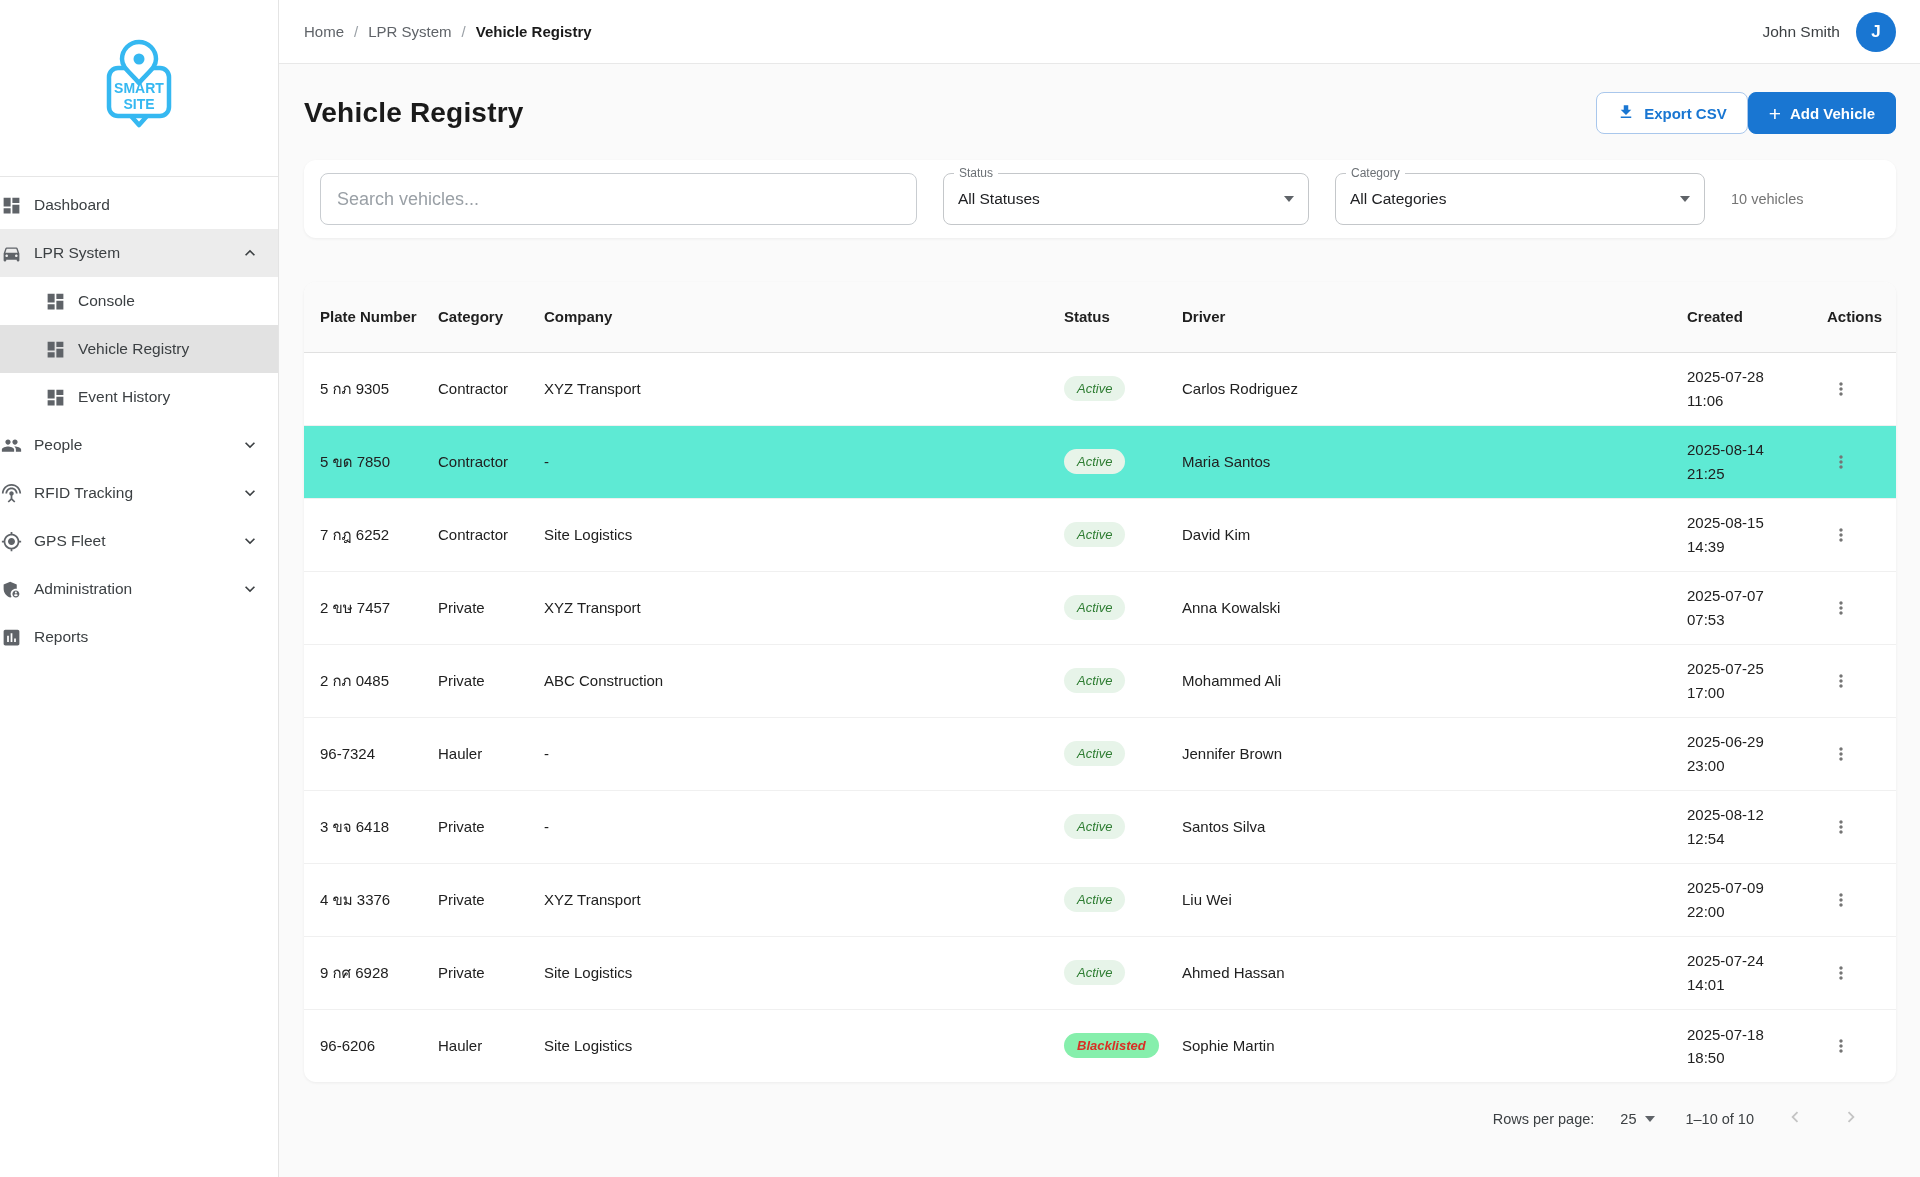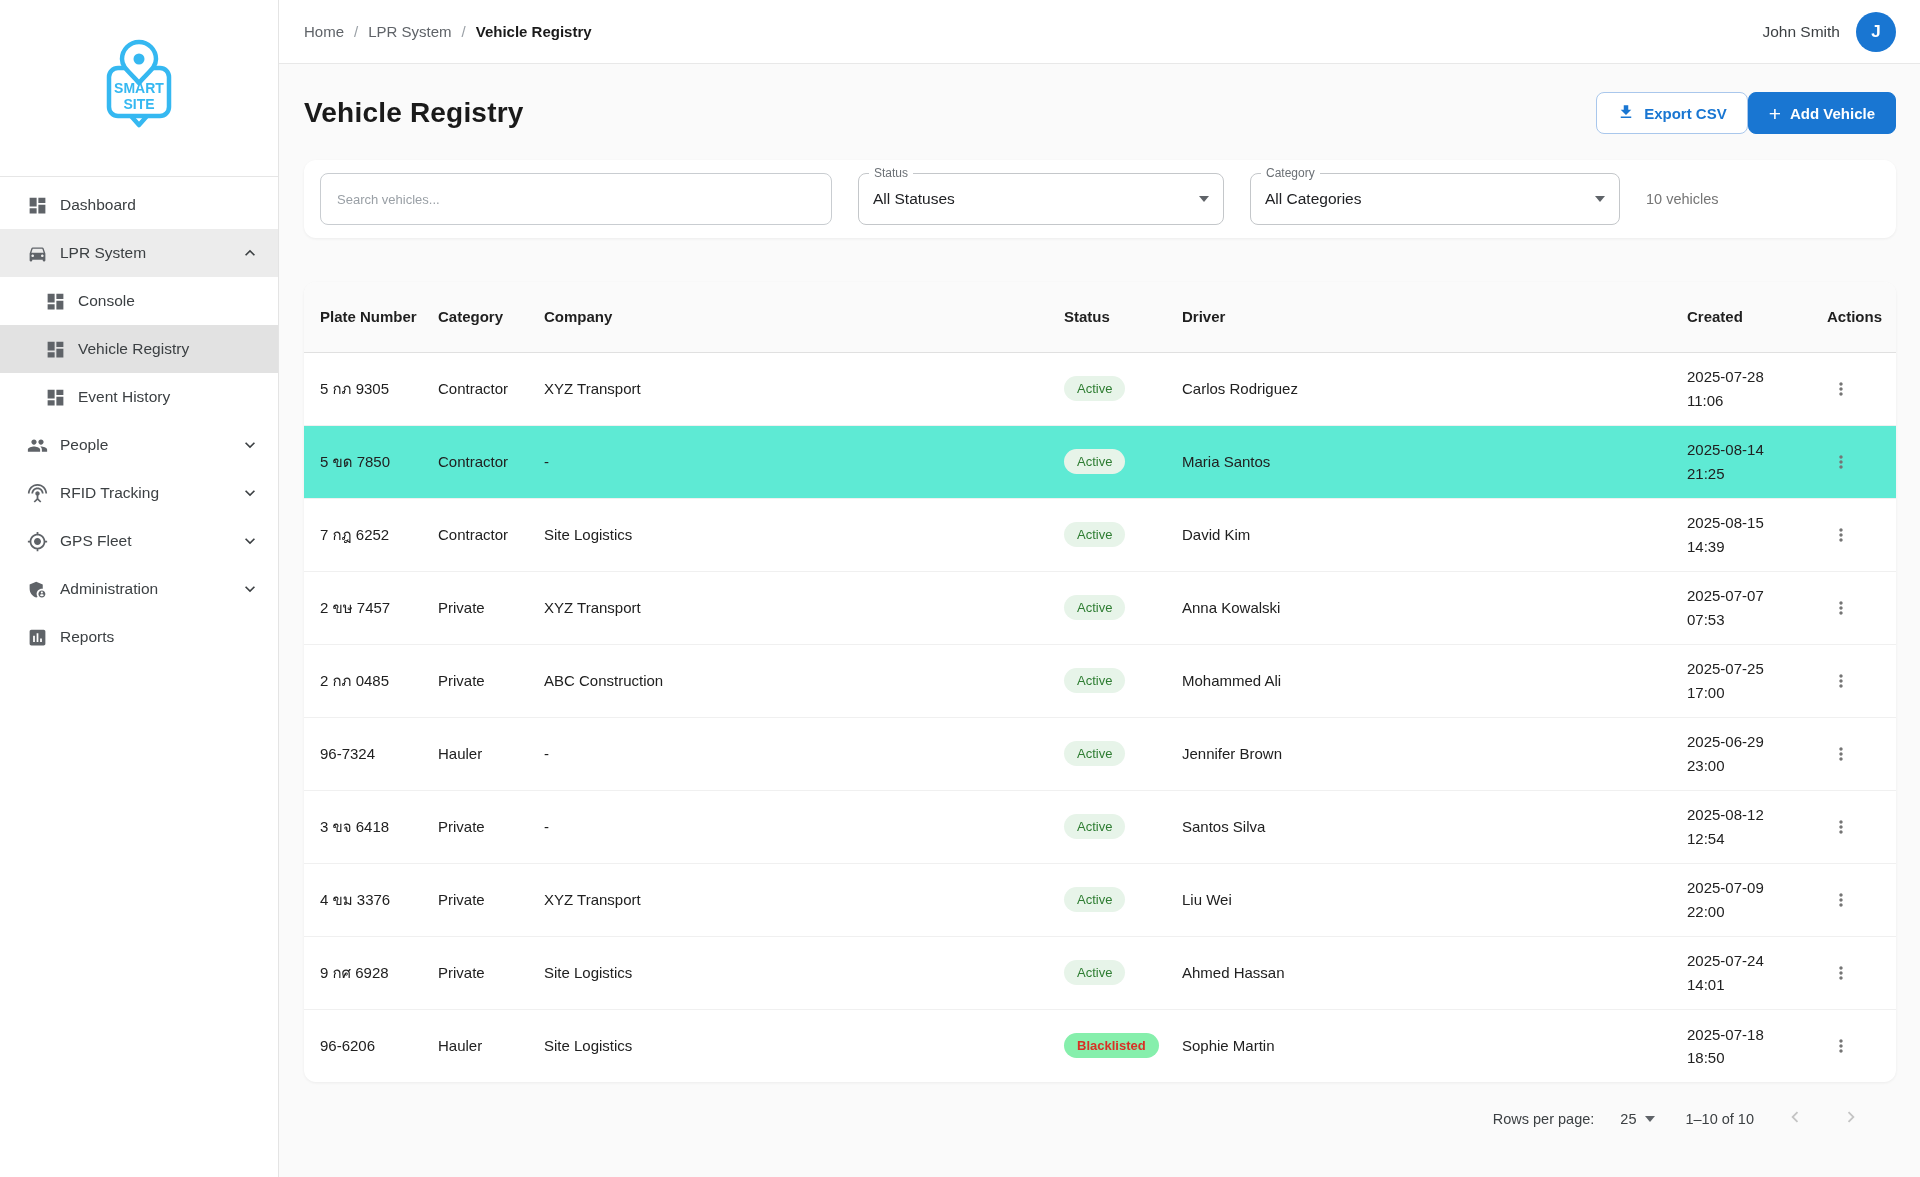--- a/index.html
+++ b/index.html
@@ -8,21 +8,21 @@
   *{box-sizing:border-box; margin:0; padding:0;}
   html,body{width:1920px; height:1177px; overflow:hidden;}
   body{font-family:"Liberation Sans","DejaVu Sans",sans-serif; background:#fafafa; color:#212121;}
   .app{display:flex; width:1920px; height:1177px;}
 
   
   .sidebar{width:279px; min-width:279px; background:#ffffff; border-right:1px solid #e4e4e4; height:100%;}
   .logo-wrap{height:176px; display:flex; align-items:center; justify-content:center;}
   .sidebar-divider{height:1px; background:#e6e6e6;}
   .nav{padding-top:4px;}
-  .nav-item{display:flex; align-items:center; height:48px; padding-left:26px; cursor:pointer; color:#3c4043; font-size:15.5px;}
+  .nav-item{display:flex; align-items:center; height:48px; cursor:pointer; color:#3c4043; font-size:15.5px;}
   .nav-item .nav-icon{width:22px; height:22px; margin-right:12px; display:flex; align-items:center; justify-content:center; flex:none;}
   .nav-item .nav-icon svg{width:21px; height:21px; fill:#5f6368;}
   .nav-item.sub{padding-left:44px;}
   .nav-item.parent-selected{background:#ececec;}
   .nav-item.selected{background:#e2e2e2;}
   .chev{margin-left:auto; padding-right:18px; display:flex; align-items:center;}
   .chev svg{width:20px; height:20px; fill:#3c4043;}
 
   
   .main{flex:1; display:flex; flex-direction:column; height:100%;}
@@ -40,39 +40,39 @@
   .page-title{font-size:28px; font-weight:700; color:#1a1a1a; letter-spacing:.2px;}
   .head-actions{margin-left:auto; display:flex; }
   .btn{display:flex; align-items:center; gap:9px; height:42px; padding:0 20px; border-radius:8px; font-size:15px; font-weight:600; cursor:pointer; font-family:inherit;}
   .btn.outline{background:#fff; border:1px solid #a9c7ec; color:var(--primary,#1976d2);}
   .btn.outline svg{width:18px; height:18px; fill:var(--primary,#1976d2);}
   .btn.primary{background:var(--primary,#1976d2); border:1px solid var(--primary,#1976d2); color:#fff;}
   .btn.primary .plus{font-size:21px; font-weight:400; line-height:1;}
 
   
   .filter-card{margin-top:26px; background:#fff; border-radius:12px; box-shadow:0 1px 3px rgba(0,0,0,.06); height:78px; display:flex; align-items:center; padding:0 16px; gap:26px;}
-  .search{width:512px; height:52px; border:1px solid #c9cdd1; border-radius:8px; padding:0 16px; font-size:13px; font-family:inherit; color:#212121; outline:none; background:#fff;}
+  .search{width:597px; height:52px; border:1px solid #c9cdd1; border-radius:8px; padding:0 16px; font-size:18px; font-family:inherit; color:#212121; outline:none; background:#fff;}
   .search::placeholder{color:#9aa0a6;}
   .mui-select{position:relative; height:52px; border:1px solid #c4c7ca; border-radius:8px; display:flex; align-items:center; padding:0 14px; cursor:pointer; background:#fff;}
   .mui-select.status{width:366px;}
   .mui-select.category{width:370px;}
   .flabel{position:absolute; top:-8px; left:10px; background:#fff; padding:0 5px; font-size:12px; color:#6b7075;}
   .svalue{font-size:15.5px; color:#202124;}
   .sel-caret{margin-left:auto; width:0; height:0; border-left:5px solid transparent; border-right:5px solid transparent; border-top:6px solid #5f6368;}
   .veh-count{font-size:14.5px; color:#757575;}
 
   
   .table-card{margin-top:44px; background:#fff; border-radius:12px; box-shadow:0 1px 3px rgba(0,0,0,.06); overflow:hidden;}
   table{width:100%; border-collapse:collapse; table-layout:fixed;}
   thead tr{background:#fafafa; height:70px;}
   th{font-size:15px; font-weight:700; color:#1f1f1f; text-align:left; padding-left:16px; border-bottom:1px solid #e0e0e0; line-height:1.45;}
   td{font-size:15px; color:#212121; padding-left:16px; height:73px; border-top:1px solid #f0f0f0;}
   tbody tr:first-child td{border-top:none;}
   tbody tr.shaded{background:#5eead4;}
-  .badge{display:inline-block; padding:5px 13px; border-radius:14px; font-size:13px; font-weight:500;}
+  .badge{display:inline-block; padding:5px 13px; border-radius:14px; font-size:13px; font-weight:500;font-style:italic;}
   .badge.active{background:#e7f4e9; color:#2e7d32;}
   .badge.blacklisted{background:#86efac; color:#d93025; font-weight:700;}
   .created-text{display:inline-block; width:94px; line-height:1.55;}
   .dots{background:none; border:none; cursor:pointer; padding:4px; display:flex; align-items:center; justify-content:center;}
   .dots svg{width:20px; height:20px; fill:#757575;}
 
   
   .pagination{display:flex; align-items:center; justify-content:flex-end; gap:26px; padding:20px 30px 0 0; font-size:14.5px; color:#3c4043;}
   .rpp{display:flex; align-items:center; gap:9px; cursor:pointer;}
   .rpp-caret{width:0; height:0; border-left:5px solid transparent; border-right:5px solid transparent; border-top:6px solid #5f6368;}

